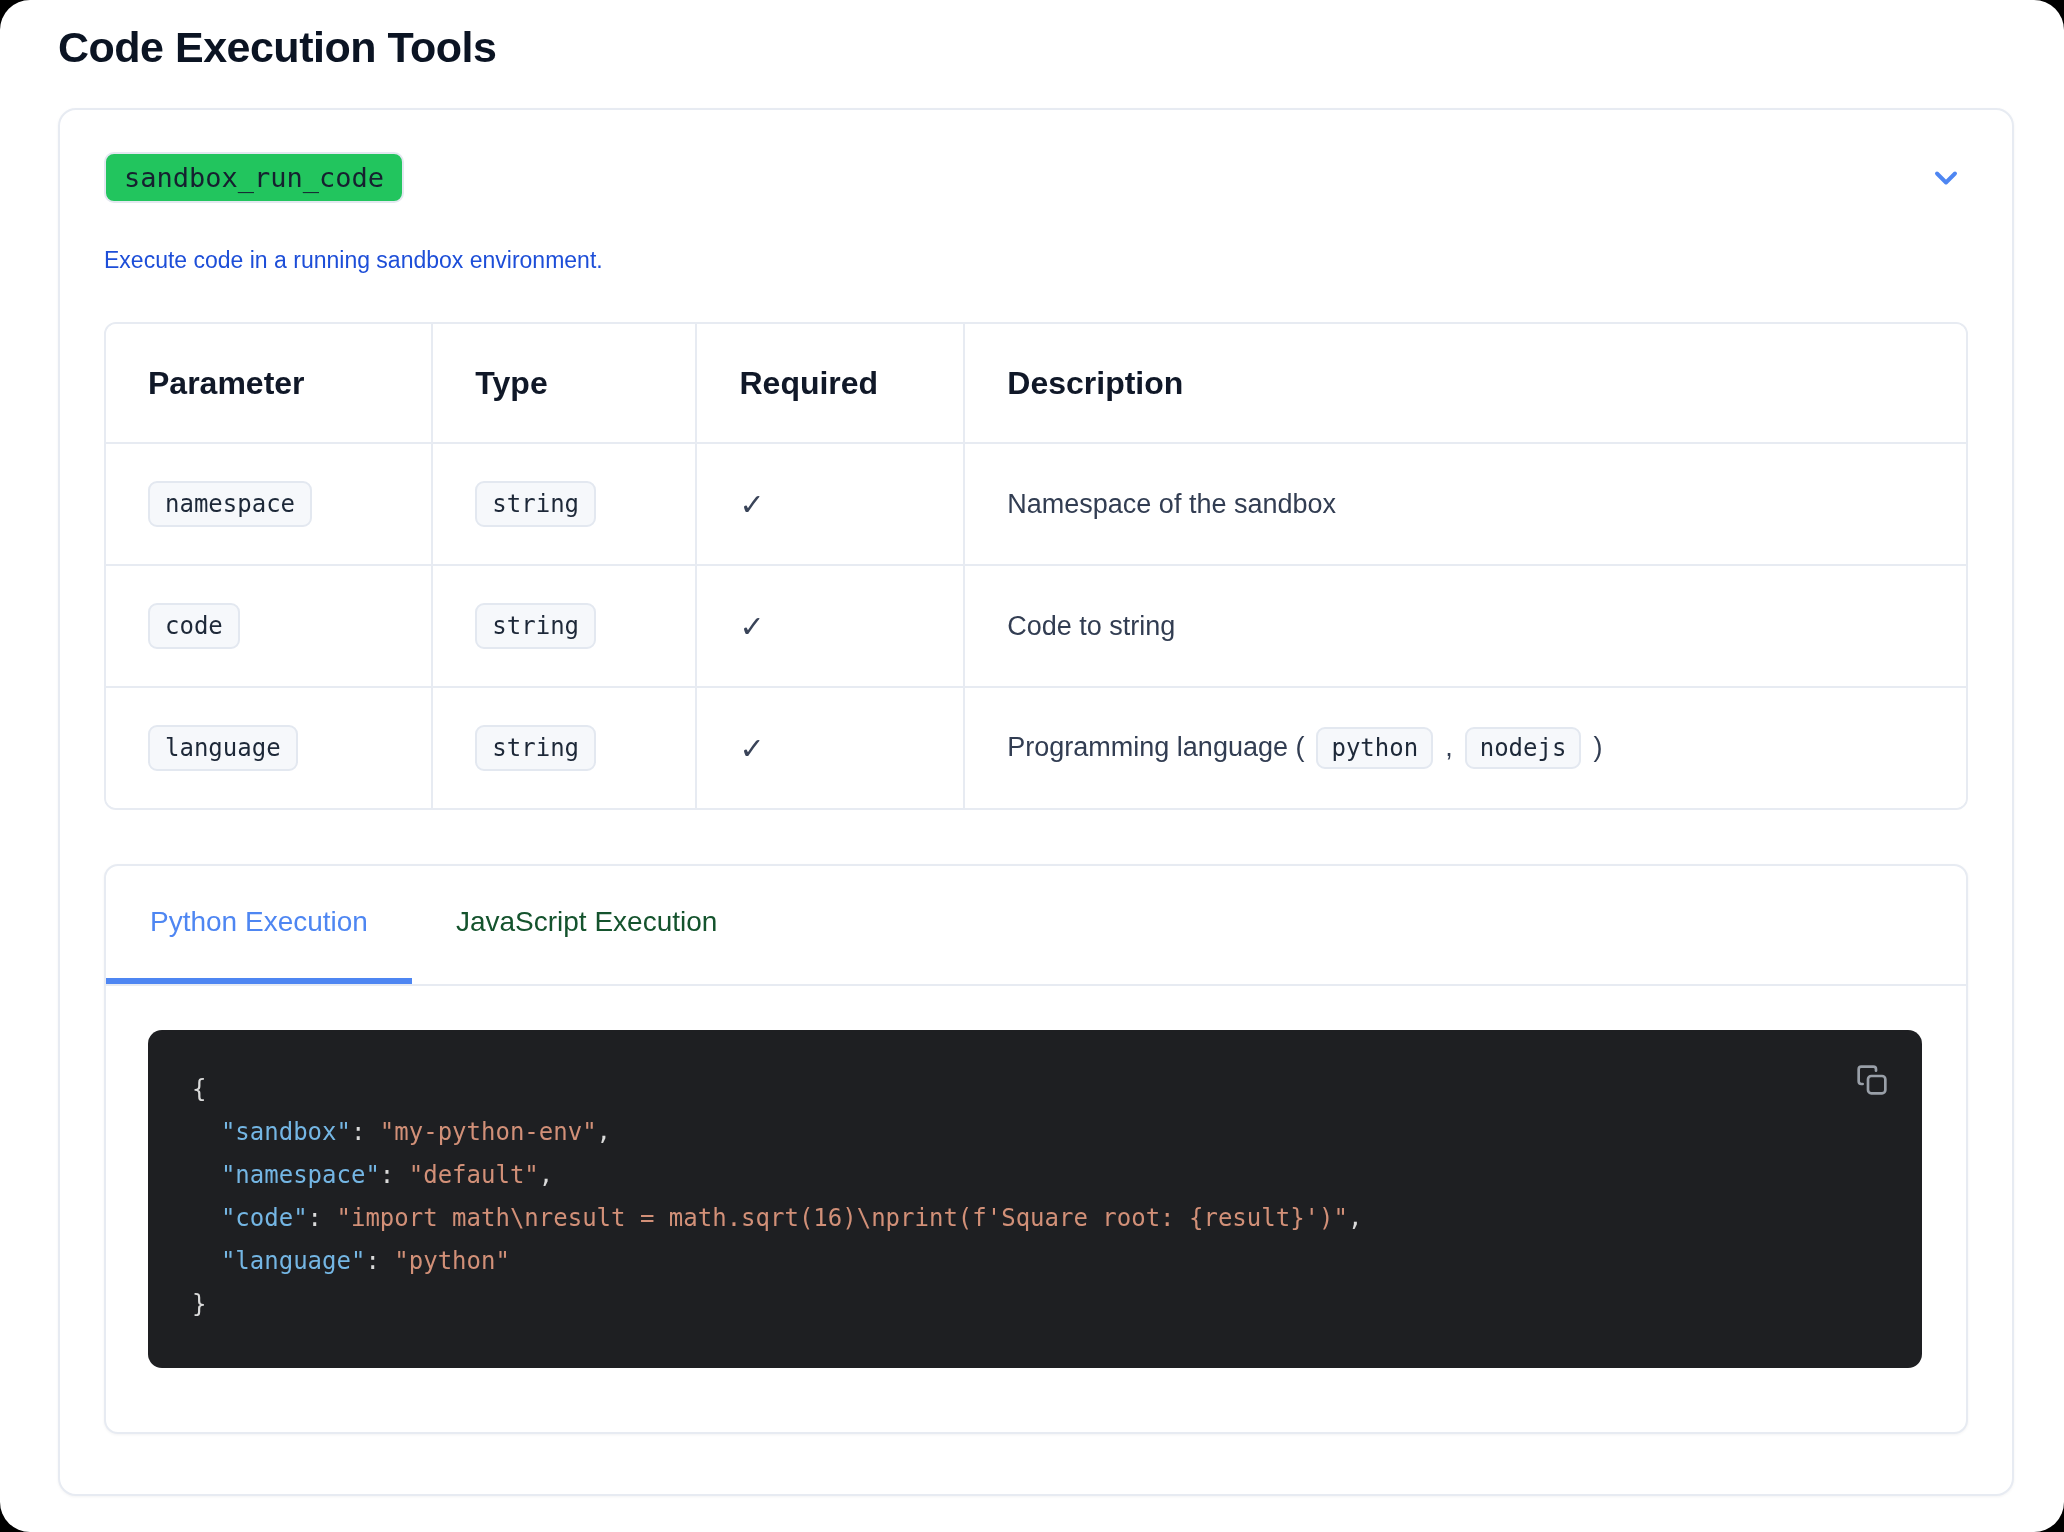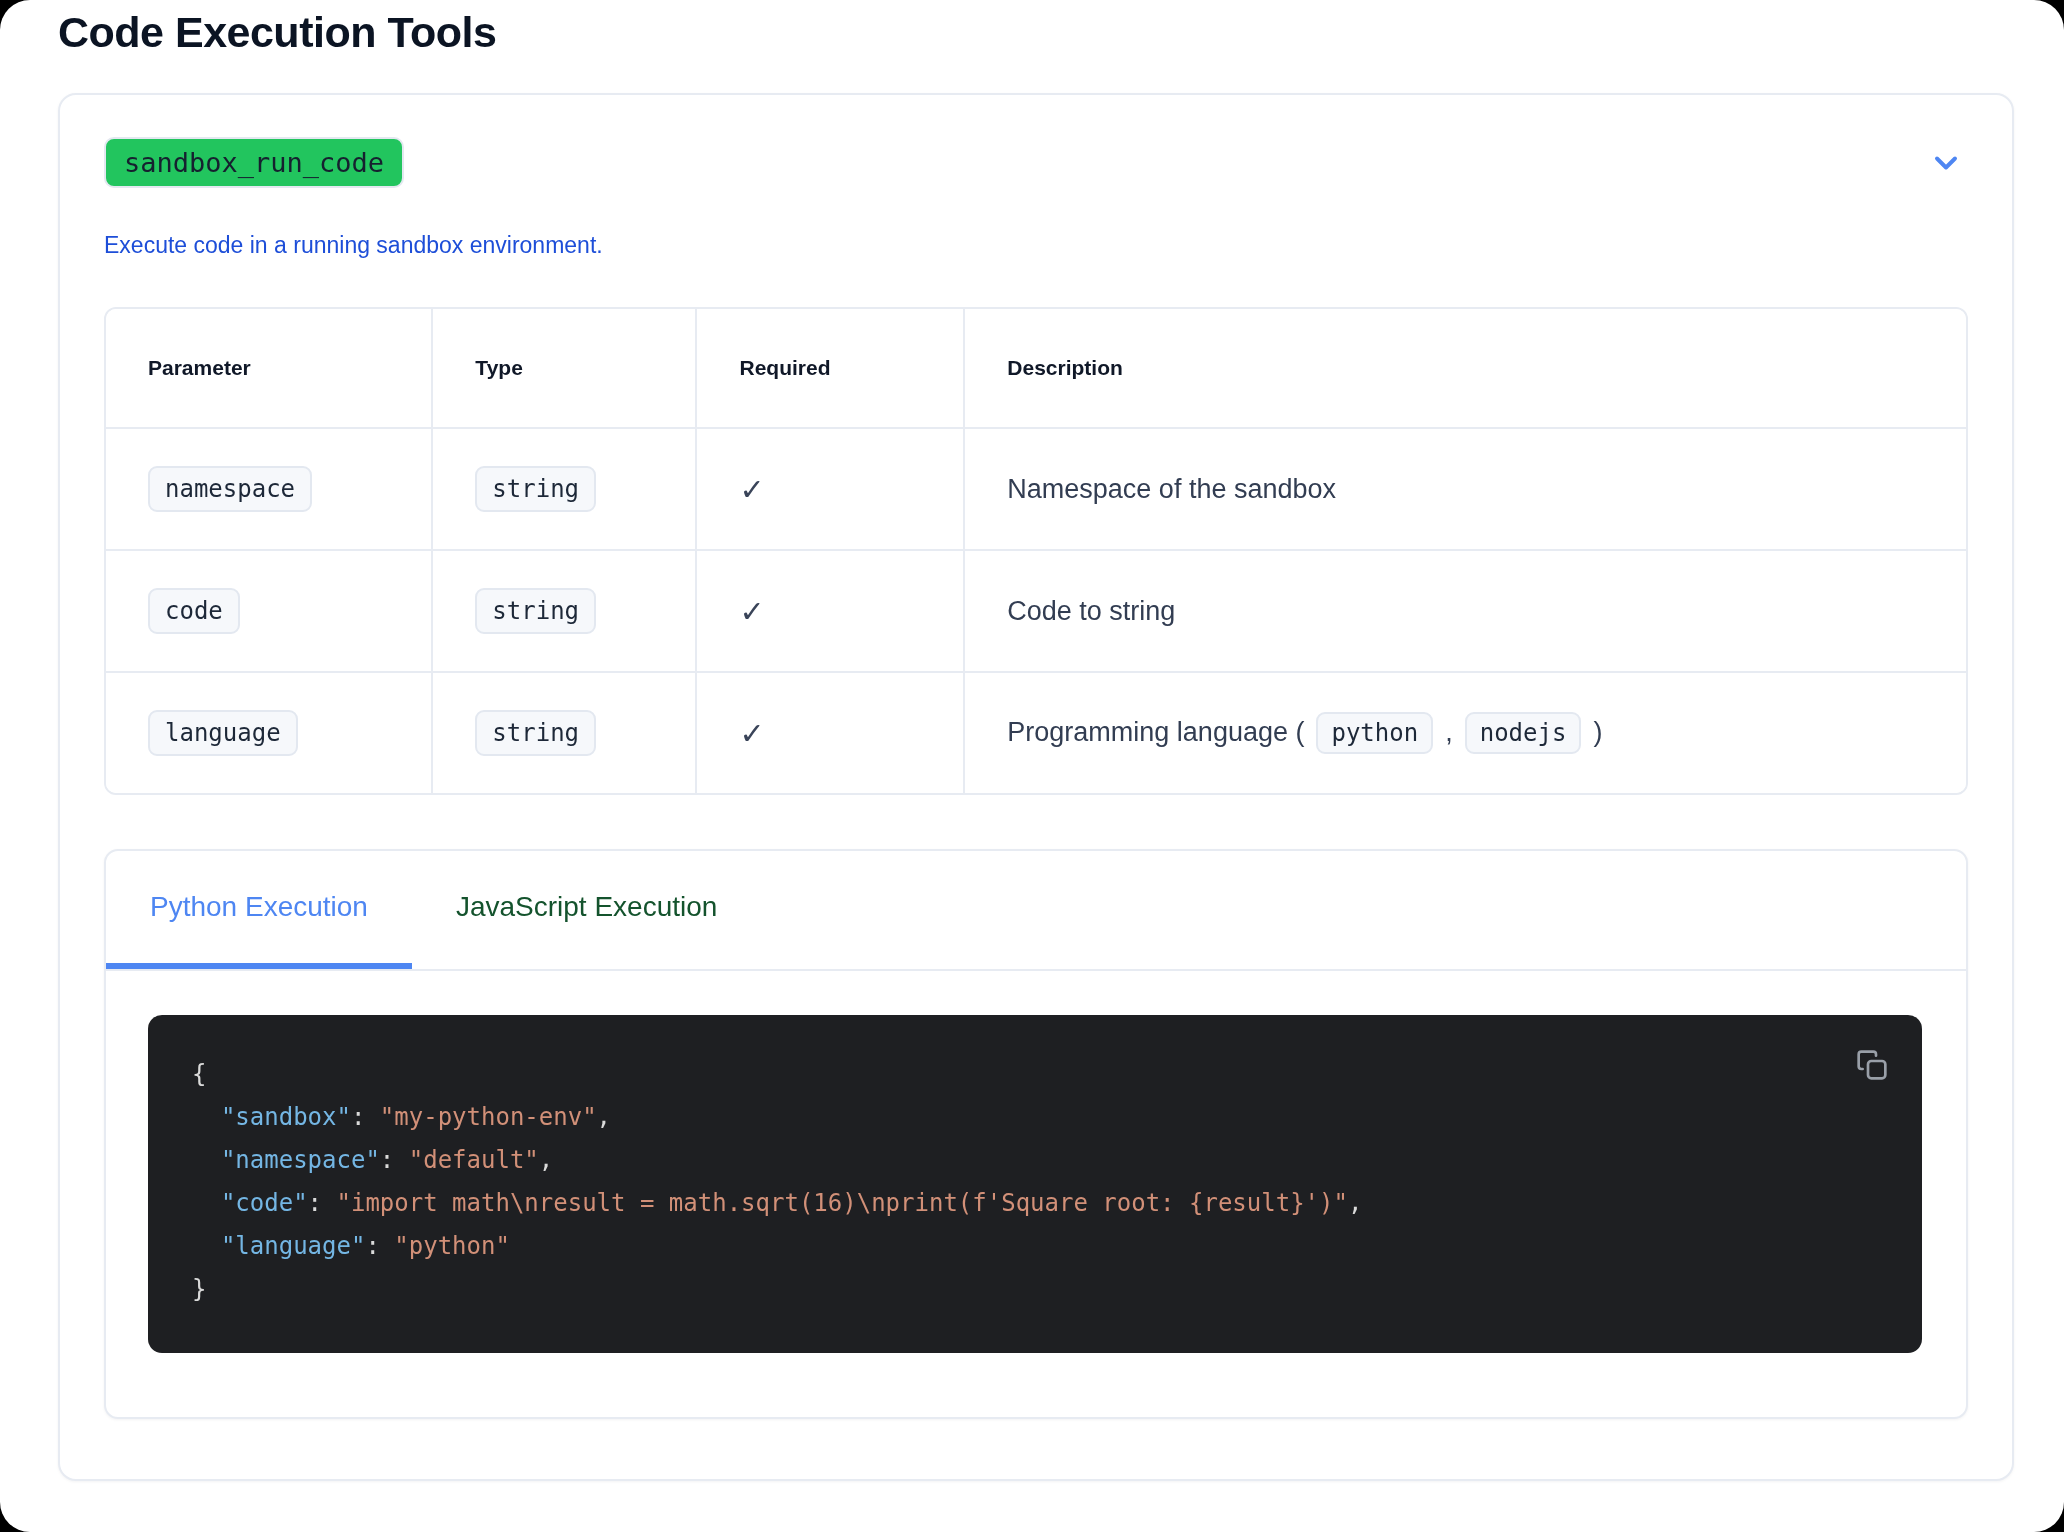--- a/index.html
+++ b/index.html
@@ -2,21 +2,21 @@
 <html><head>
 <meta charset="utf-8">
 <style>
   html,body{margin:0;padding:0;background:#000;}
   .page{
     position:relative;width:2064px;height:1532px;background:#fff;
     border-radius:30px;overflow:hidden;box-sizing:border-box;
     font-family:"Liberation Sans",sans-serif;color:#0c1526;
   }
   .page-title{
-    margin:0;padding:8px 0 0 58px;font-size:43px;font-weight:700;
+    margin:0;padding:23px 0 0 58px;font-size:43px;font-weight:700;
     letter-spacing:-0.5px;color:#0b1423;
   }
   .tool-card{
     box-sizing:border-box;margin:36px 50px 0 58px;
     border:2px solid #e7ebf2;border-radius:18px;background:#fff;
     padding:42px 44px 60px 44px;
     box-shadow:0 1px 3px rgba(15,23,42,.05);
   }
   .card-head{display:flex;align-items:center;justify-content:space-between;}
   .tool-badge{
@@ -28,21 +28,21 @@
   .tool-desc{margin:44px 0 0 0;font-size:23px;color:#1d4ed8;}
 
   table.params{
     width:100%;margin-top:48px;border-collapse:separate;border-spacing:0;
     border:2px solid #e7ebf2;border-radius:12px;overflow:hidden;
   }
   table.params col:nth-child(1){width:17.6%;}
   table.params col:nth-child(2){width:14.2%;}
   table.params col:nth-child(3){width:14.4%;}
   table.params th{
-    height:118px;text-align:left;padding:0 0 0 42px;font-size:21px;
+    height:118px;text-align:left;padding:0 0 0 42px;font-size:32px;
     font-weight:600;color:#101828;border-bottom:2px solid #e7ebf2;
     background:#fff;vertical-align:middle;
   }
   table.params td{
     height:120px;padding:0 0 0 42px;vertical-align:middle;background:#fff;
     font-size:27px;color:#323d52;
   }
   table.params th:not(:last-child),
   table.params td:not(:last-child){border-right:2px solid #e7ebf2;}
   table.params tbody tr:not(:last-child) td{border-bottom:2px solid #e7ebf2;}

